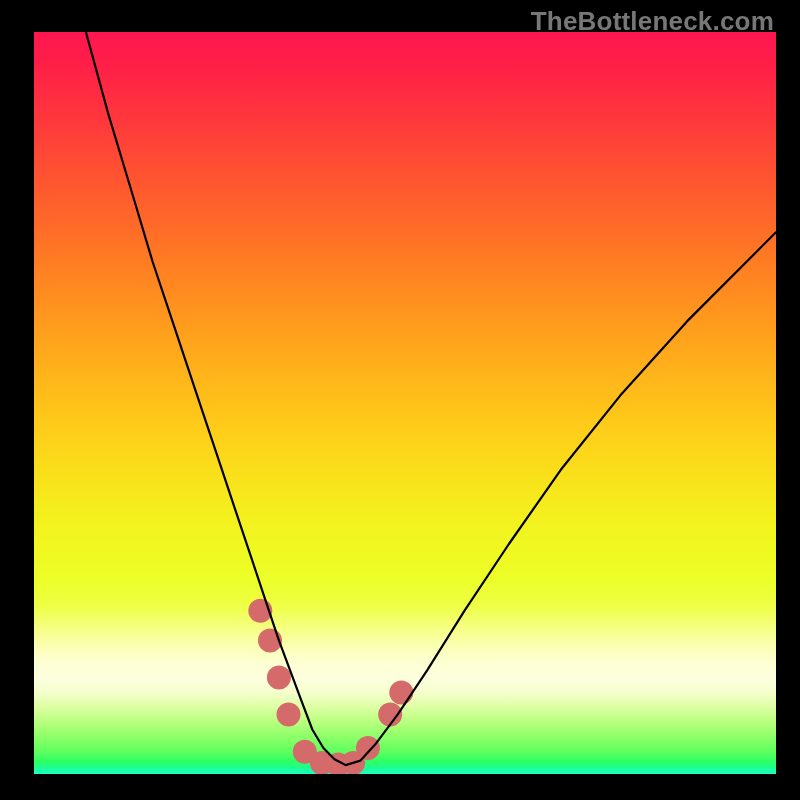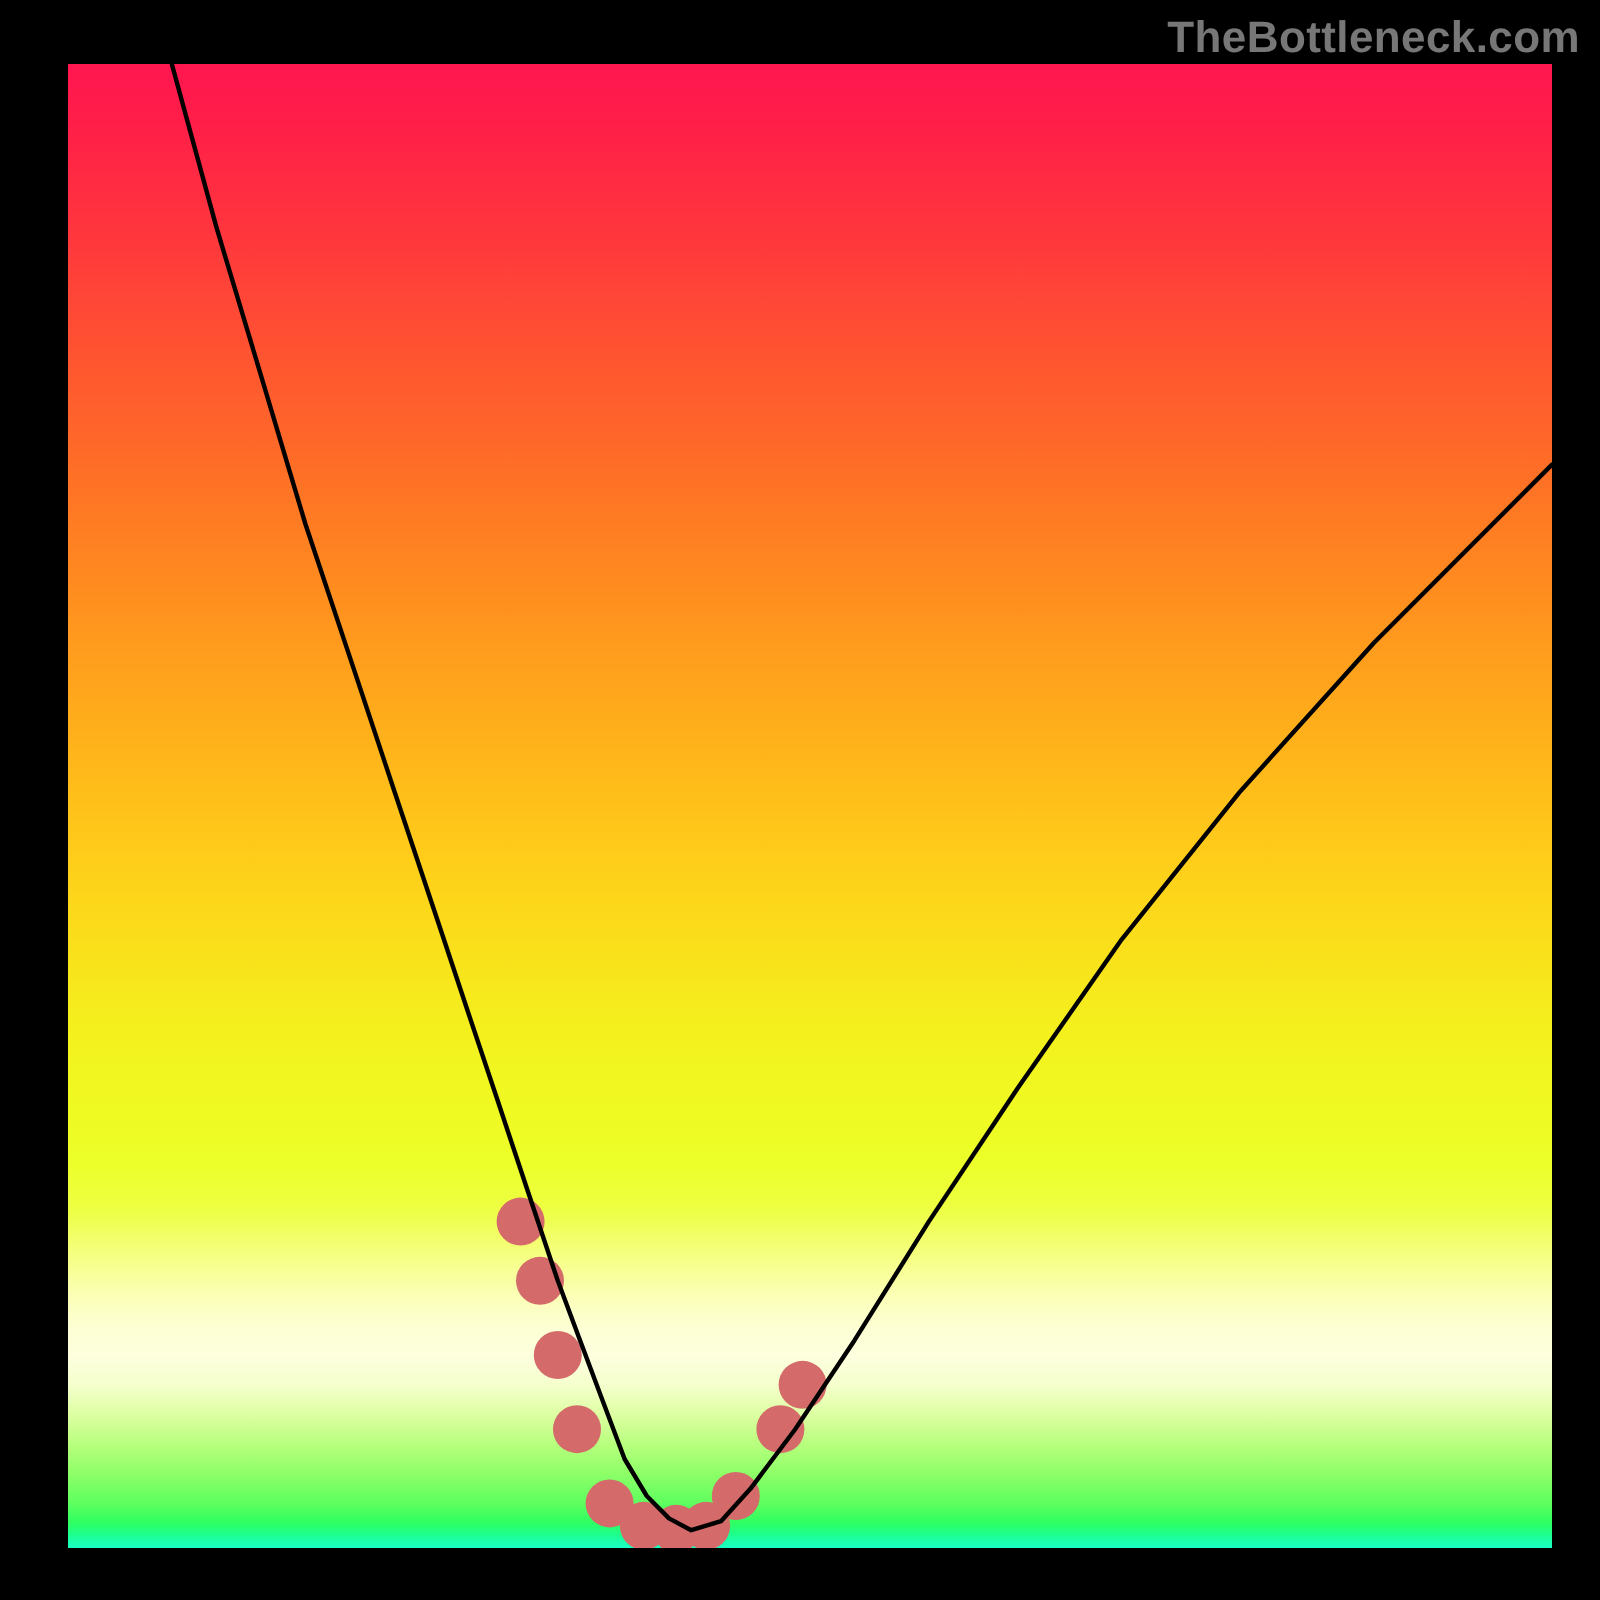--- a/index.html
+++ b/index.html
@@ -60,23 +60,23 @@
       #5eff5f 97%,
       #2eff62 98.3%,
       #1fff87 99%,
       #1bffaa 99.5%,
       #1affc2 100%
     );
   }
   .watermark {
     position: absolute;
     top: 6px;
-    right: 10px;
+    right: 26px;
     color: #777;
-    font-size: 22px;
+    font-size: 26px;
     font-weight: 600;
     letter-spacing: 0.2px;
     user-select: none;
   }
   svg.curve {
     position: absolute;
     left: 0;
     top: 0;
     width: 742px;
     height: 742px;

